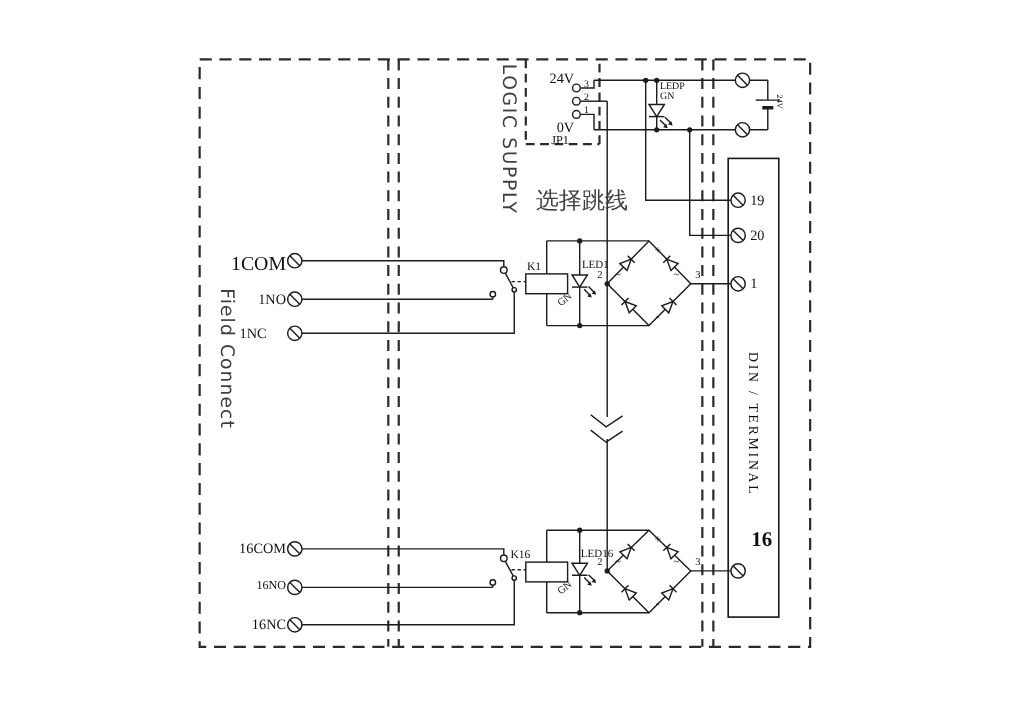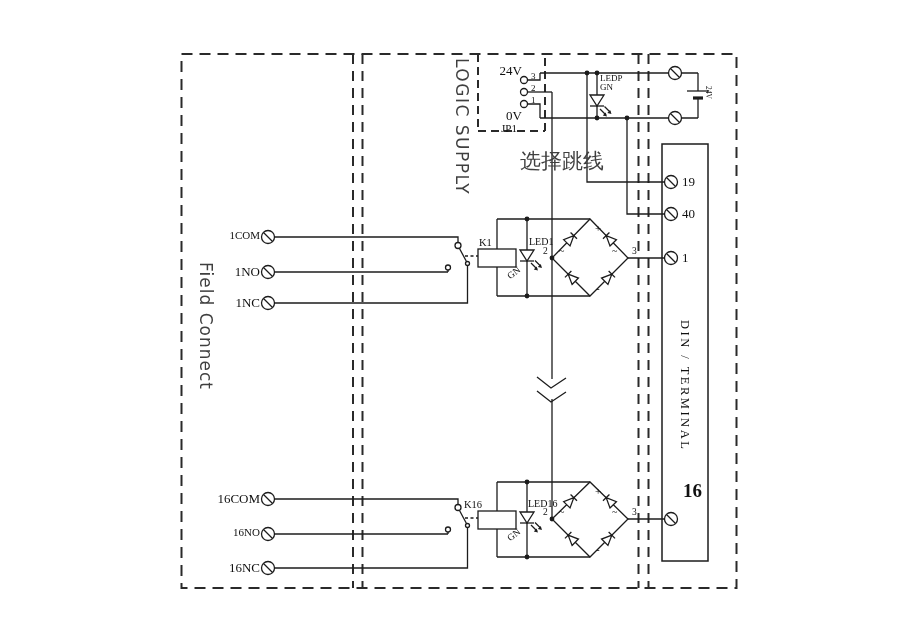--- a/index.html
+++ b/index.html
@@ -222,42 +222,42 @@
       <circle cx="671" cy="258" r="6.5" fill="#ffffff"></circle>
           <line x1="666.5" y1="253.5" x2="675.5" y2="262.5"></line>
       <circle cx="671" cy="519" r="6.5" fill="#ffffff"></circle>
           <line x1="666.5" y1="514.5" x2="675.5" y2="523.5"></line>
     </g>
   </g>
 </svg>
 
 <div class="lbl sans rot90" style="left:470px;top:58px;font-size:17px;letter-spacing:1.5px;">LOGIC SUPPLY</div>
 <div class="lbl sans rot90" style="left:214px;top:262px;font-size:17px;letter-spacing:1px;">Field Connect</div>
-<div class="lbl sans" style="left:487px;top:151px;width:150px;text-align:center;font-size:21px;">选择跳线</div>
+<div class="lbl sans" style="left:487px;top:172px;width:150px;text-align:left;font-size:21px;">选择跳线</div>
 <div class="lbl rot90" style="left:691px;top:320px;font-size:12.5px;letter-spacing:2.5px;">DIN / TERMINAL</div>
 
 <div class="lbl ra" style="left:492px;top:64px;width:30px;font-size:13px;">24V</div>
 <div class="lbl ra" style="left:493px;top:87px;width:24px;font-size:11px;margin-top:36px;">JP1</div>
 <div class="lbl ra" style="left:498px;top:109px;width:24px;font-size:13px;">0V</div>
 <div class="lbl" style="left:531px;top:72px;font-size:9px;">3</div>
 <div class="lbl" style="left:531px;top:84px;font-size:9px;">2</div>
 <div class="lbl" style="left:531px;top:96px;font-size:9px;">1</div>
 
 <div class="lbl" style="left:600px;top:74px;font-size:9px;">LEDP</div>
 <div class="lbl" style="left:600px;top:83px;font-size:9px;">GN</div>
 <div class="lbl rot90" style="left:712px;top:86px;font-size:7.5px;">24V</div>
 
 <div class="lbl" style="left:682px;top:175px;font-size:13px;">19</div>
-<div class="lbl" style="left:682px;top:207px;font-size:13px;">40</div>
+<div class="lbl" style="left:682px;top:207px;font-size:13px;">20</div>
 <div class="lbl" style="left:682px;top:251px;font-size:13px;">1</div>
 <div class="lbl" style="left:683px;top:481px;font-size:19px;font-weight:bold;">16</div>
 
-<div class="lbl ra" style="left:200px;top:230px;width:60px;font-size:11px;">1COM</div>
+<div class="lbl ra" style="left:200px;top:230px;width:60px;font-size:18px;">1COM</div>
 <div class="lbl ra" style="left:200px;top:265px;width:60px;font-size:13px;">1NO</div>
-<div class="lbl ra" style="left:200px;top:296px;width:60px;font-size:13px;">1NC</div>
+<div class="lbl ra" style="left:200px;top:296px;width:60px;font-size:13px;text-align:center;">1NC</div>
 <div class="lbl" style="left:479px;top:238px;font-size:10.5px;text-align:center;">K1</div>
 <div class="lbl" style="left:529px;top:237px;font-size:10px;">LED1</div>
 <div class="lbl rotGN" style="left:506px;top:274px;font-size:9.5px;">GN</div>
 <div class="lbl" style="left:543px;top:247px;font-size:9.5px;">2</div>
 <div class="lbl" style="left:632px;top:247px;font-size:9.5px;">3</div>
 <div class="lbl" style="left:595px;top:223px;font-size:11px;">+</div>
 <div class="lbl" style="left:596px;top:283px;font-size:11px;">-</div>
 <div class="lbl" style="left:559px;top:246px;font-size:10px;">~</div>
 <div class="lbl" style="left:612px;top:246px;font-size:10px;">~</div>
 

